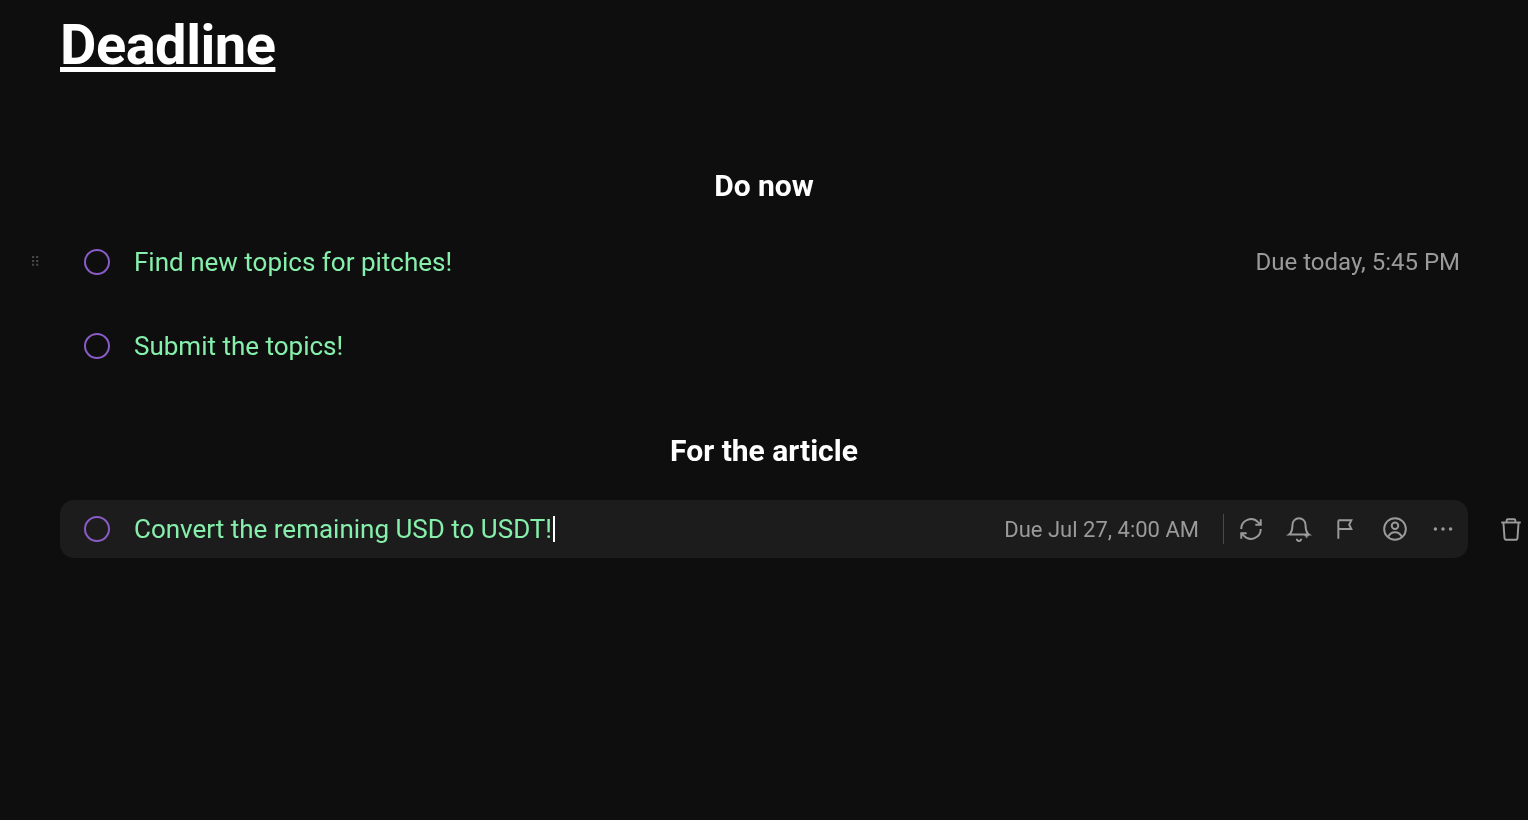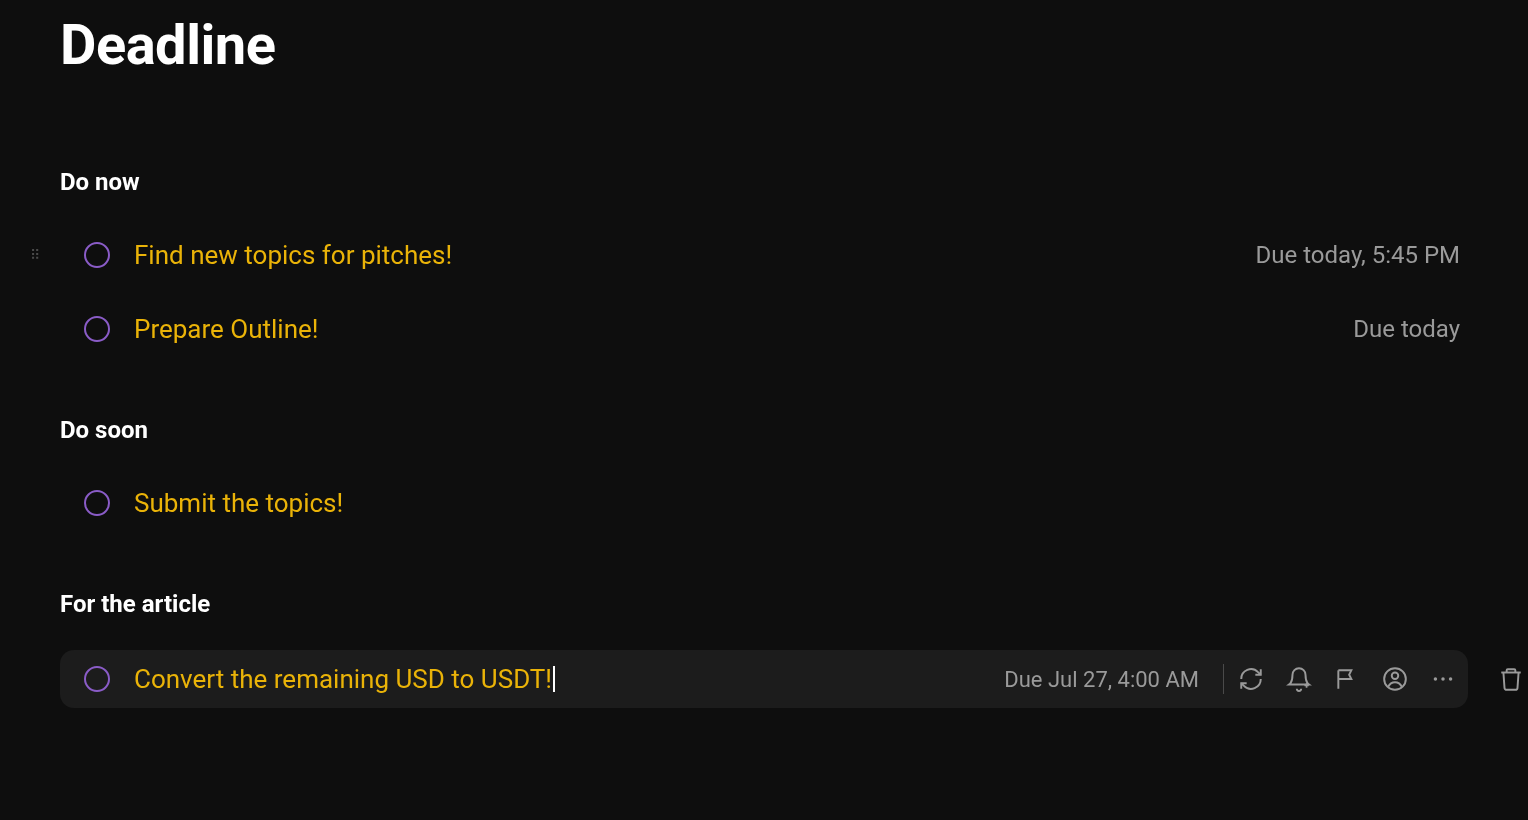--- a/index.html
+++ b/index.html
@@ -15,26 +15,28 @@
     padding: 0 60px 0 60px;
     position: relative;
     height: 100%;
   }
   .title {
     font-size: 56px;
     font-weight: 700;
     letter-spacing: -0.5px;
     margin-top: 12px;
     margin-bottom: 90px;
+    text-decoration: underline;
   }
   .section-heading {
-    font-size: 24px;
+    font-size: 30px;
     font-weight: 700;
     margin-bottom: 32px;
     margin-top: 60px;
+    text-align: center;
   }
   .section-heading.first { margin-top: 0; }
   .task-row {
     display: flex;
     align-items: center;
     padding: 12px 0;
     position: relative;
   }
   .drag-handle {
     position: absolute;
@@ -52,21 +54,21 @@
     border: 2px solid #8a5cc7;
     border-radius: 50%;
     flex-shrink: 0;
     margin-left: 24px;
     margin-right: 24px;
   }
   .task-title {
     font-size: 26px;
     font-weight: 400;
     flex: 1;
-    color: #eab308;
+    color: #86efac;
   }
   .due {
     font-size: 24px;
     color: #9a9a9a;
     margin-right: 8px;
     white-space: nowrap;
   }
   .task-row.editing {
     background: #1c1c1c;
     border-radius: 14px;
@@ -131,29 +133,23 @@
 
     <div class="task-row">
       <div class="drag-handle">
           <span>⠿</span>
         </div>
       <div class="checkbox"></div>
       <div class="task-title">Find new topics for pitches!</div>
       <div class="due">Due today, 5:45 PM</div>
     </div>
 
-    <div class="task-row" style="margin-top:20px;">
-      <div class="checkbox"></div>
-      <div class="task-title">Prepare Outline!</div>
-      <div class="due">Due today</div>
-    </div>
   </div>
 
   <div class="section-block">
-    <div class="section-heading">Do soon</div>
 
     <div class="task-row">
       <div class="checkbox"></div>
       <div class="task-title">Submit the topics!</div>
     </div>
   </div>
 
   <div class="section-block">
     <div class="section-heading">For the article</div>
 

